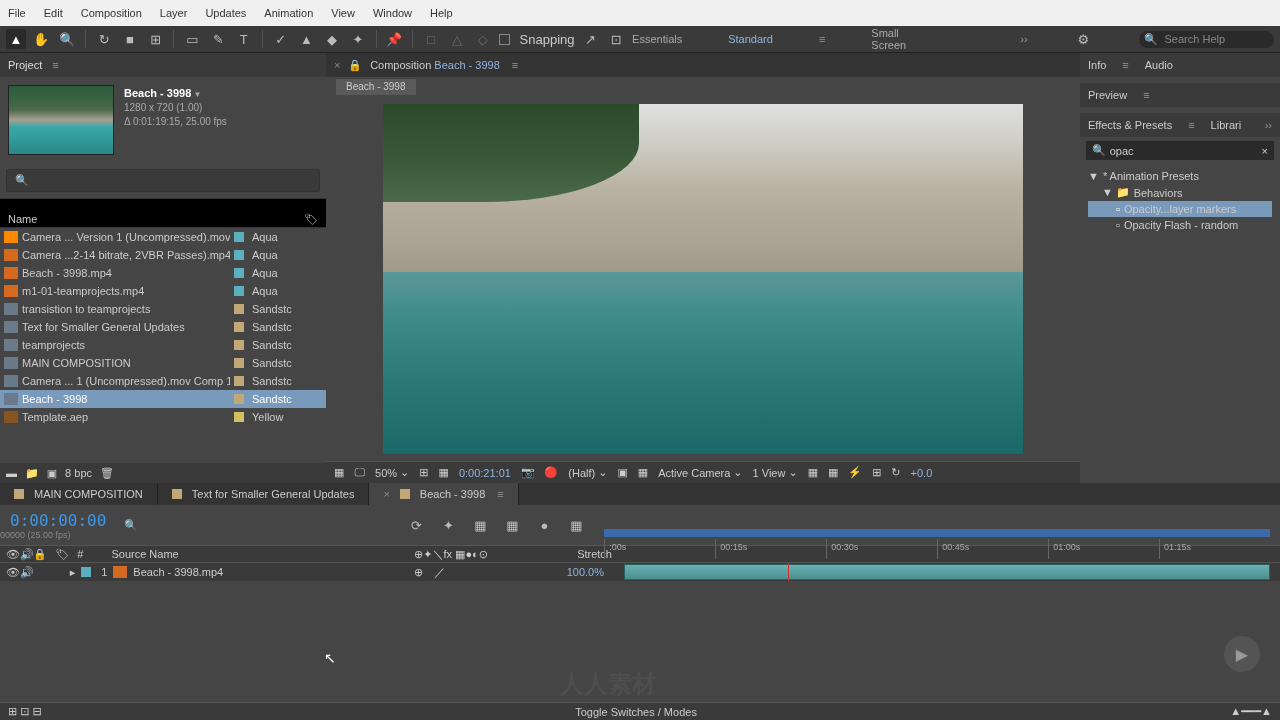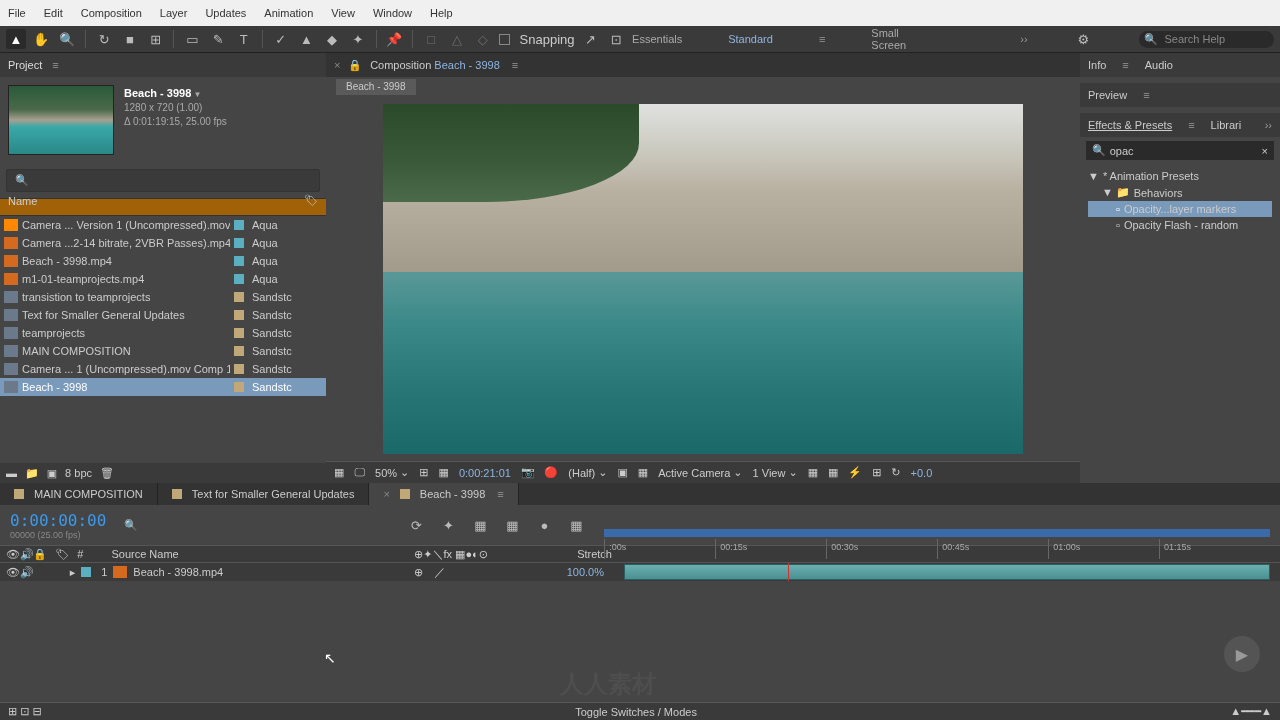--- a/index.html
+++ b/index.html
@@ -21,21 +21,21 @@
 .panel-tab-row{height:24px;background:#3a3a3a;display:flex;align-items:center;padding:0 8px;gap:6px}
 .panel-tab{color:#ddd}
 .panel-menu{color:#999;margin-left:4px}
 .proj-header{padding:8px;display:flex;gap:10px;background:#454545}
 .thumb{width:106px;height:70px;background:linear-gradient(to bottom,#2a5a3a 0%,#4a6a4a 35%,#a8a090 50%,#3aa8a8 60%,#2a8888 100%);border:1px solid #222}
 .proj-info{display:flex;flex-direction:column;gap:3px;padding-top:2px}
 .proj-title{color:#fff;font-weight:bold}
 .proj-title::after{content:" ▼";font-size:8px;color:#aaa}
 .proj-meta{color:#aaa;font-size:10px}
 .proj-search{margin:6px;padding:4px 8px;background:#3a3a3a;border:1px solid #333;border-radius:2px}
-.proj-cols{height:18px;background:#a16207;display:flex;align-items:flex-end;padding:8px 8px;border-top:1px solid #333;border-bottom:1px solid #333}
+.proj-cols{height:18px;background:#000000;display:flex;align-items:flex-start;padding:14px 8px;border-top:1px solid #333;border-bottom:1px solid #333}
 .proj-list{flex:1;overflow:hidden}
 .proj-row{height:18px;display:flex;align-items:center;padding:0 4px;gap:4px}
 .proj-row.sel{background:#7a9abb}
 .proj-row.sel span{color:#fff}
 .file-ico{width:14px;height:12px;display:inline-block}
 .ico-mov{background:#ff8800}
 .ico-mp4{background:#d46a1f}
 .ico-wav{background:#999}
 .ico-comp{background:#6a7a8a}
 .ico-folder{background:#885522}
@@ -232,20 +232,26 @@
     <span class="proj-name">Camera ... 1 (Uncompressed).mov Comp 1</span>
     <span class="label-swatch sandstone"></span>
     <span class="proj-label">Sandstc</span>
         </div>
         <div class="proj-row sel">
           <span class="file-ico ico-comp"></span>
     <span class="proj-name">Beach - 3998</span>
     <span class="label-swatch sandstone"></span>
     <span class="proj-label">Sandstc</span>
         </div>
+        <div class="proj-row">
+          <span class="file-ico ico-folder"></span>
+    <span class="proj-name">Template.aep</span>
+    <span class="label-swatch yellow"></span>
+    <span class="proj-label">Yellow</span>
+        </div>
       </div>
     <div class="proj-footer">
       <span>▬</span>
       <span>📁</span>
       <span>▣</span>
       <span>8 bpc</span>
       <span>🗑</span>
     </div>
   </div>
 
@@ -295,21 +301,21 @@
     <div class="rp-tabs">
       <span>Info</span>
       <span style="color:#999">≡</span>
       <span>Audio</span>
     </div>
     <div class="rp-tabs" style="margin-top:6px">
       <span>Preview</span>
       <span style="color:#999">≡</span>
     </div>
     <div class="rp-tabs" style="margin-top:6px">
-      <span style="text-decoration:underline">Effects &amp; Presets</span>
+      <span style="">Effects &amp; Presets</span>
       <span style="color:#999">≡</span>
       <span>Librari</span>
       <span style="color:#999;margin-left:auto">››</span>
     </div>
     <div class="ep-search">
       <span>🔍</span>
       <input value="opac" style="">
       <span>×</span>
     </div>
     <div class="ep-tree">
@@ -334,21 +340,21 @@
       <div class="tl-tab active">
         <span class="x">×</span>
         <span class="label-swatch sandstone"></span>
         <span>Beach - 3998</span> 
         <span style="color:#999;margin-left:6px">≡</span>
       </div>
     </div>
   <div class="tl-header">
     <div style="display:flex;flex-direction:column;padding:2px 0">
       <span class="timecode">0:00:00:00</span>
-      <span class="tc-sub" style="padding-left:10px">00000 (25.00 fps)</span>
+      <span class="tc-sub" style="padding-left:0">00000 (25.00 fps)</span>
     </div>
     <div class="tl-search"><span style="color:#888">🔍</span></div>
     <div class="tl-icons">
       <span class="tool-ico">⟳</span>
       <span class="tool-ico">✦</span>
       <span class="tool-ico">▦</span>
       <span class="tool-ico">▦</span>
       <span class="tool-ico">●</span>
       <span class="tool-ico">▦</span>
     </div>

